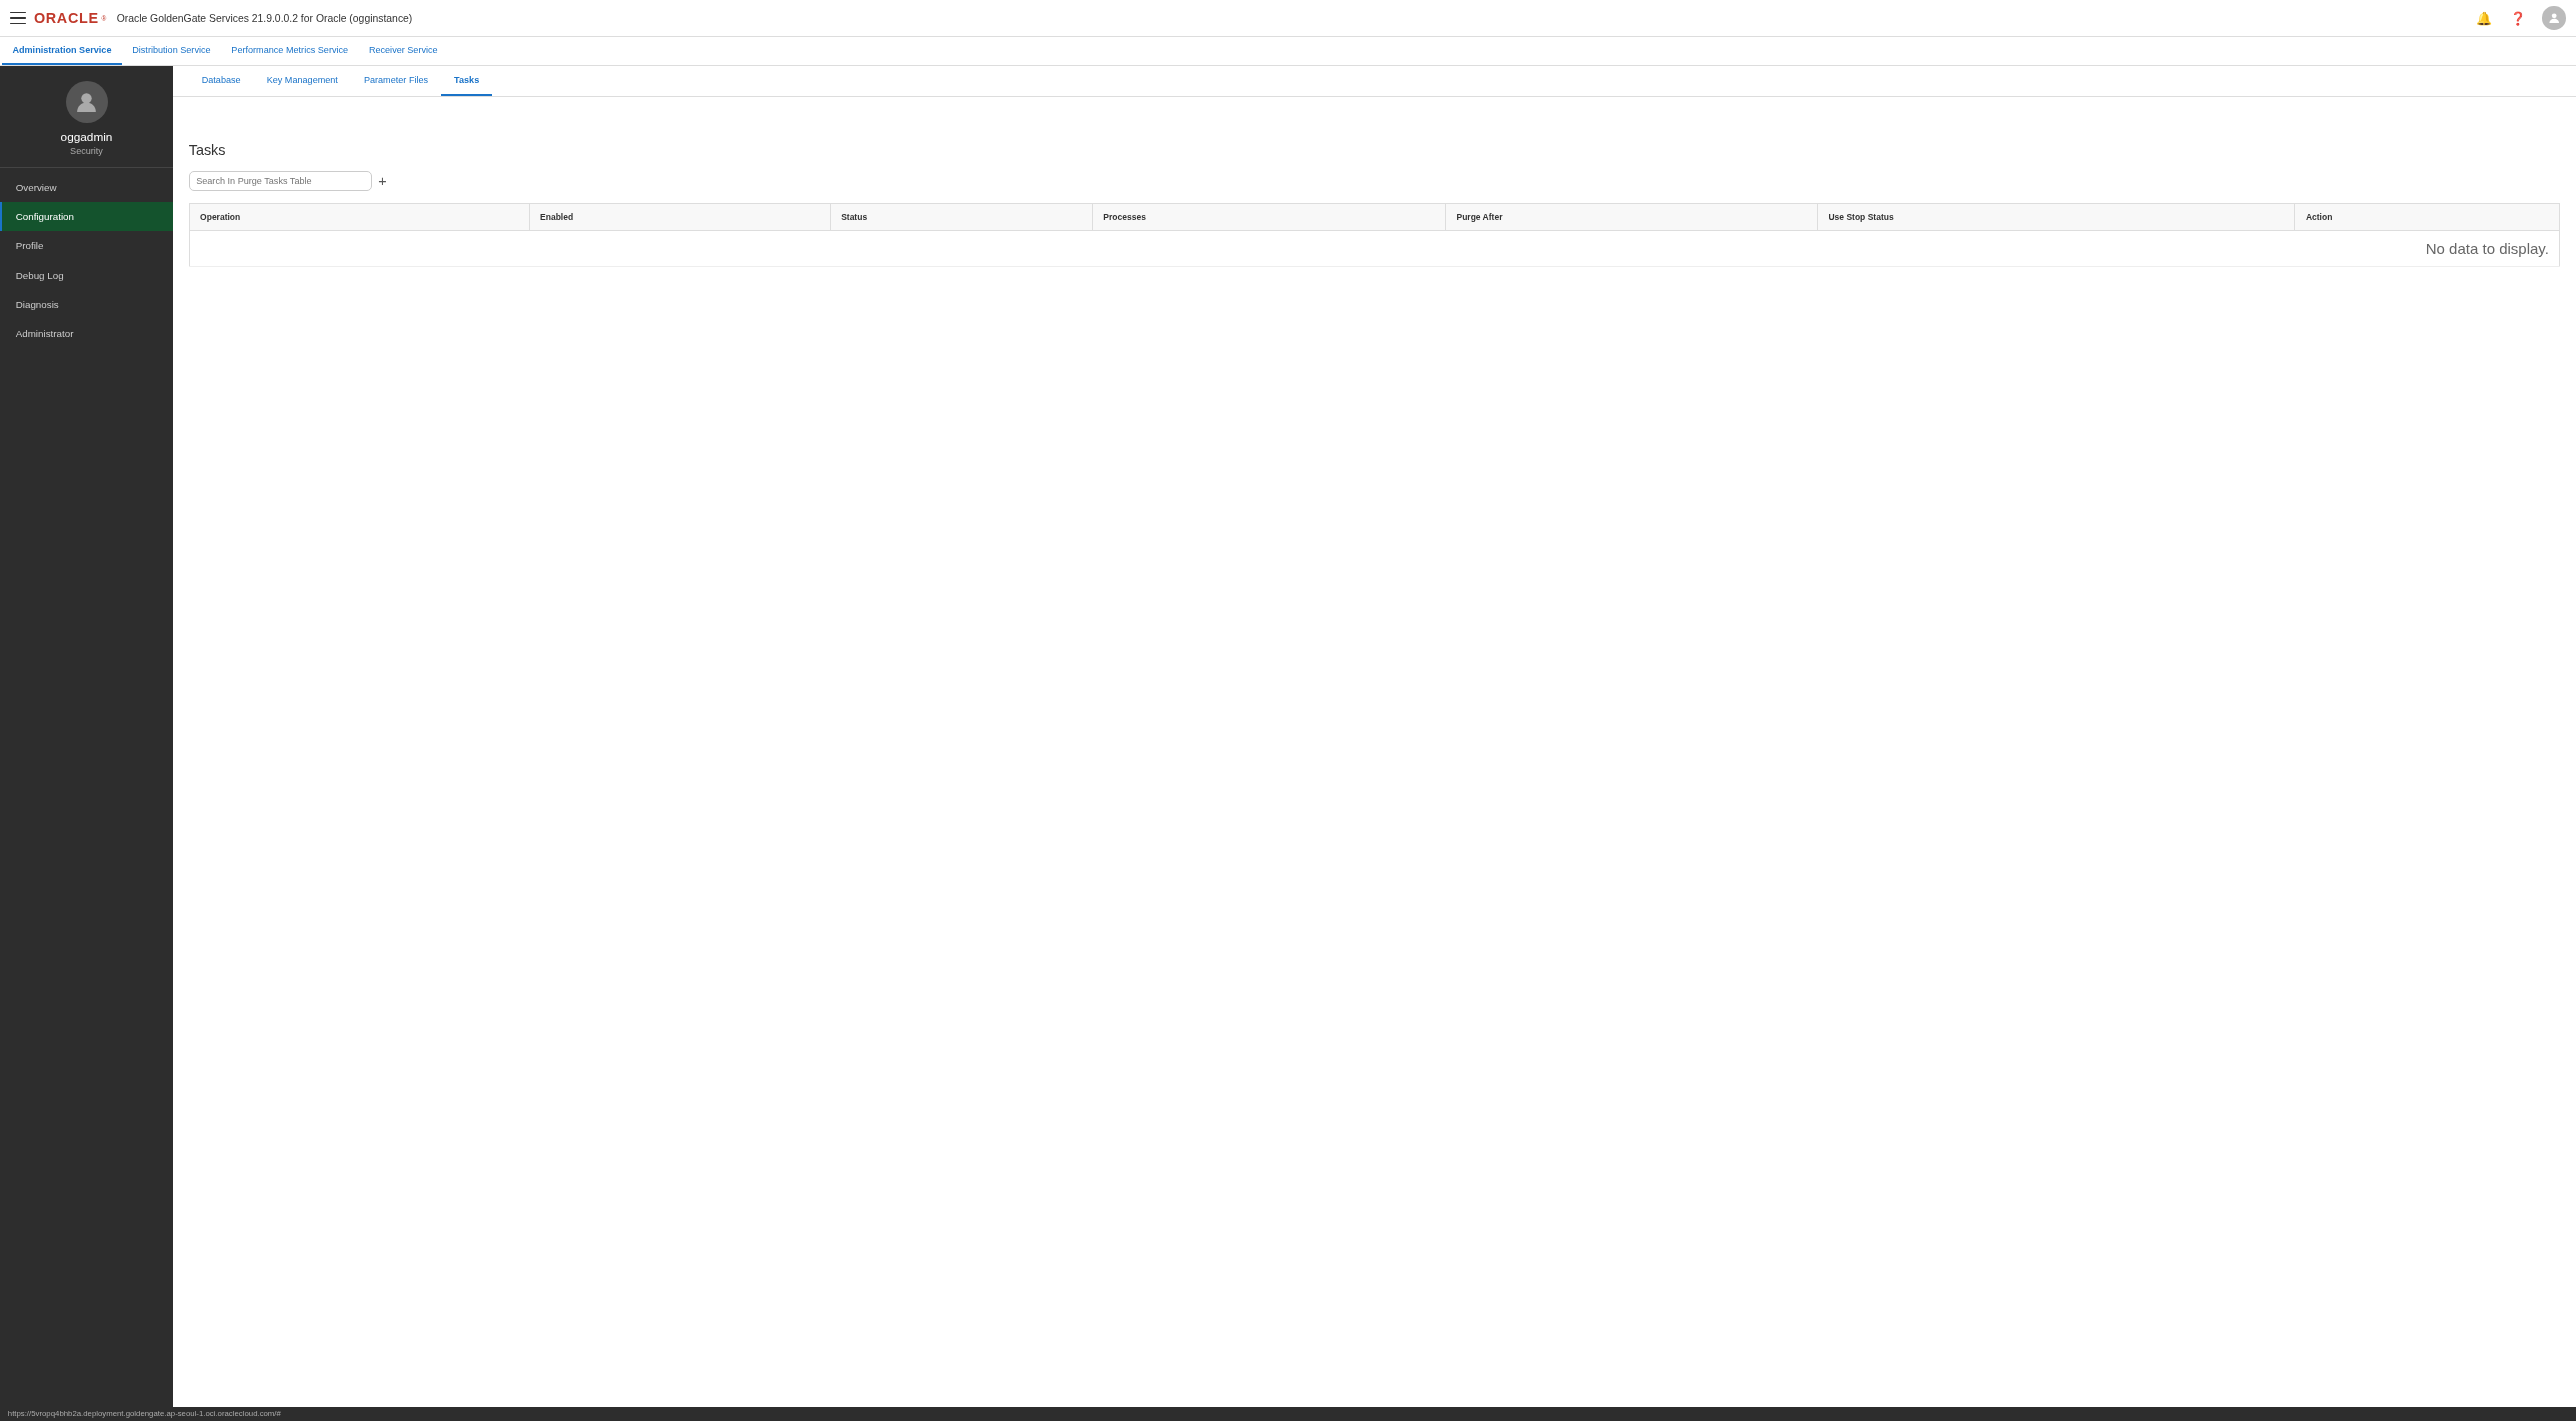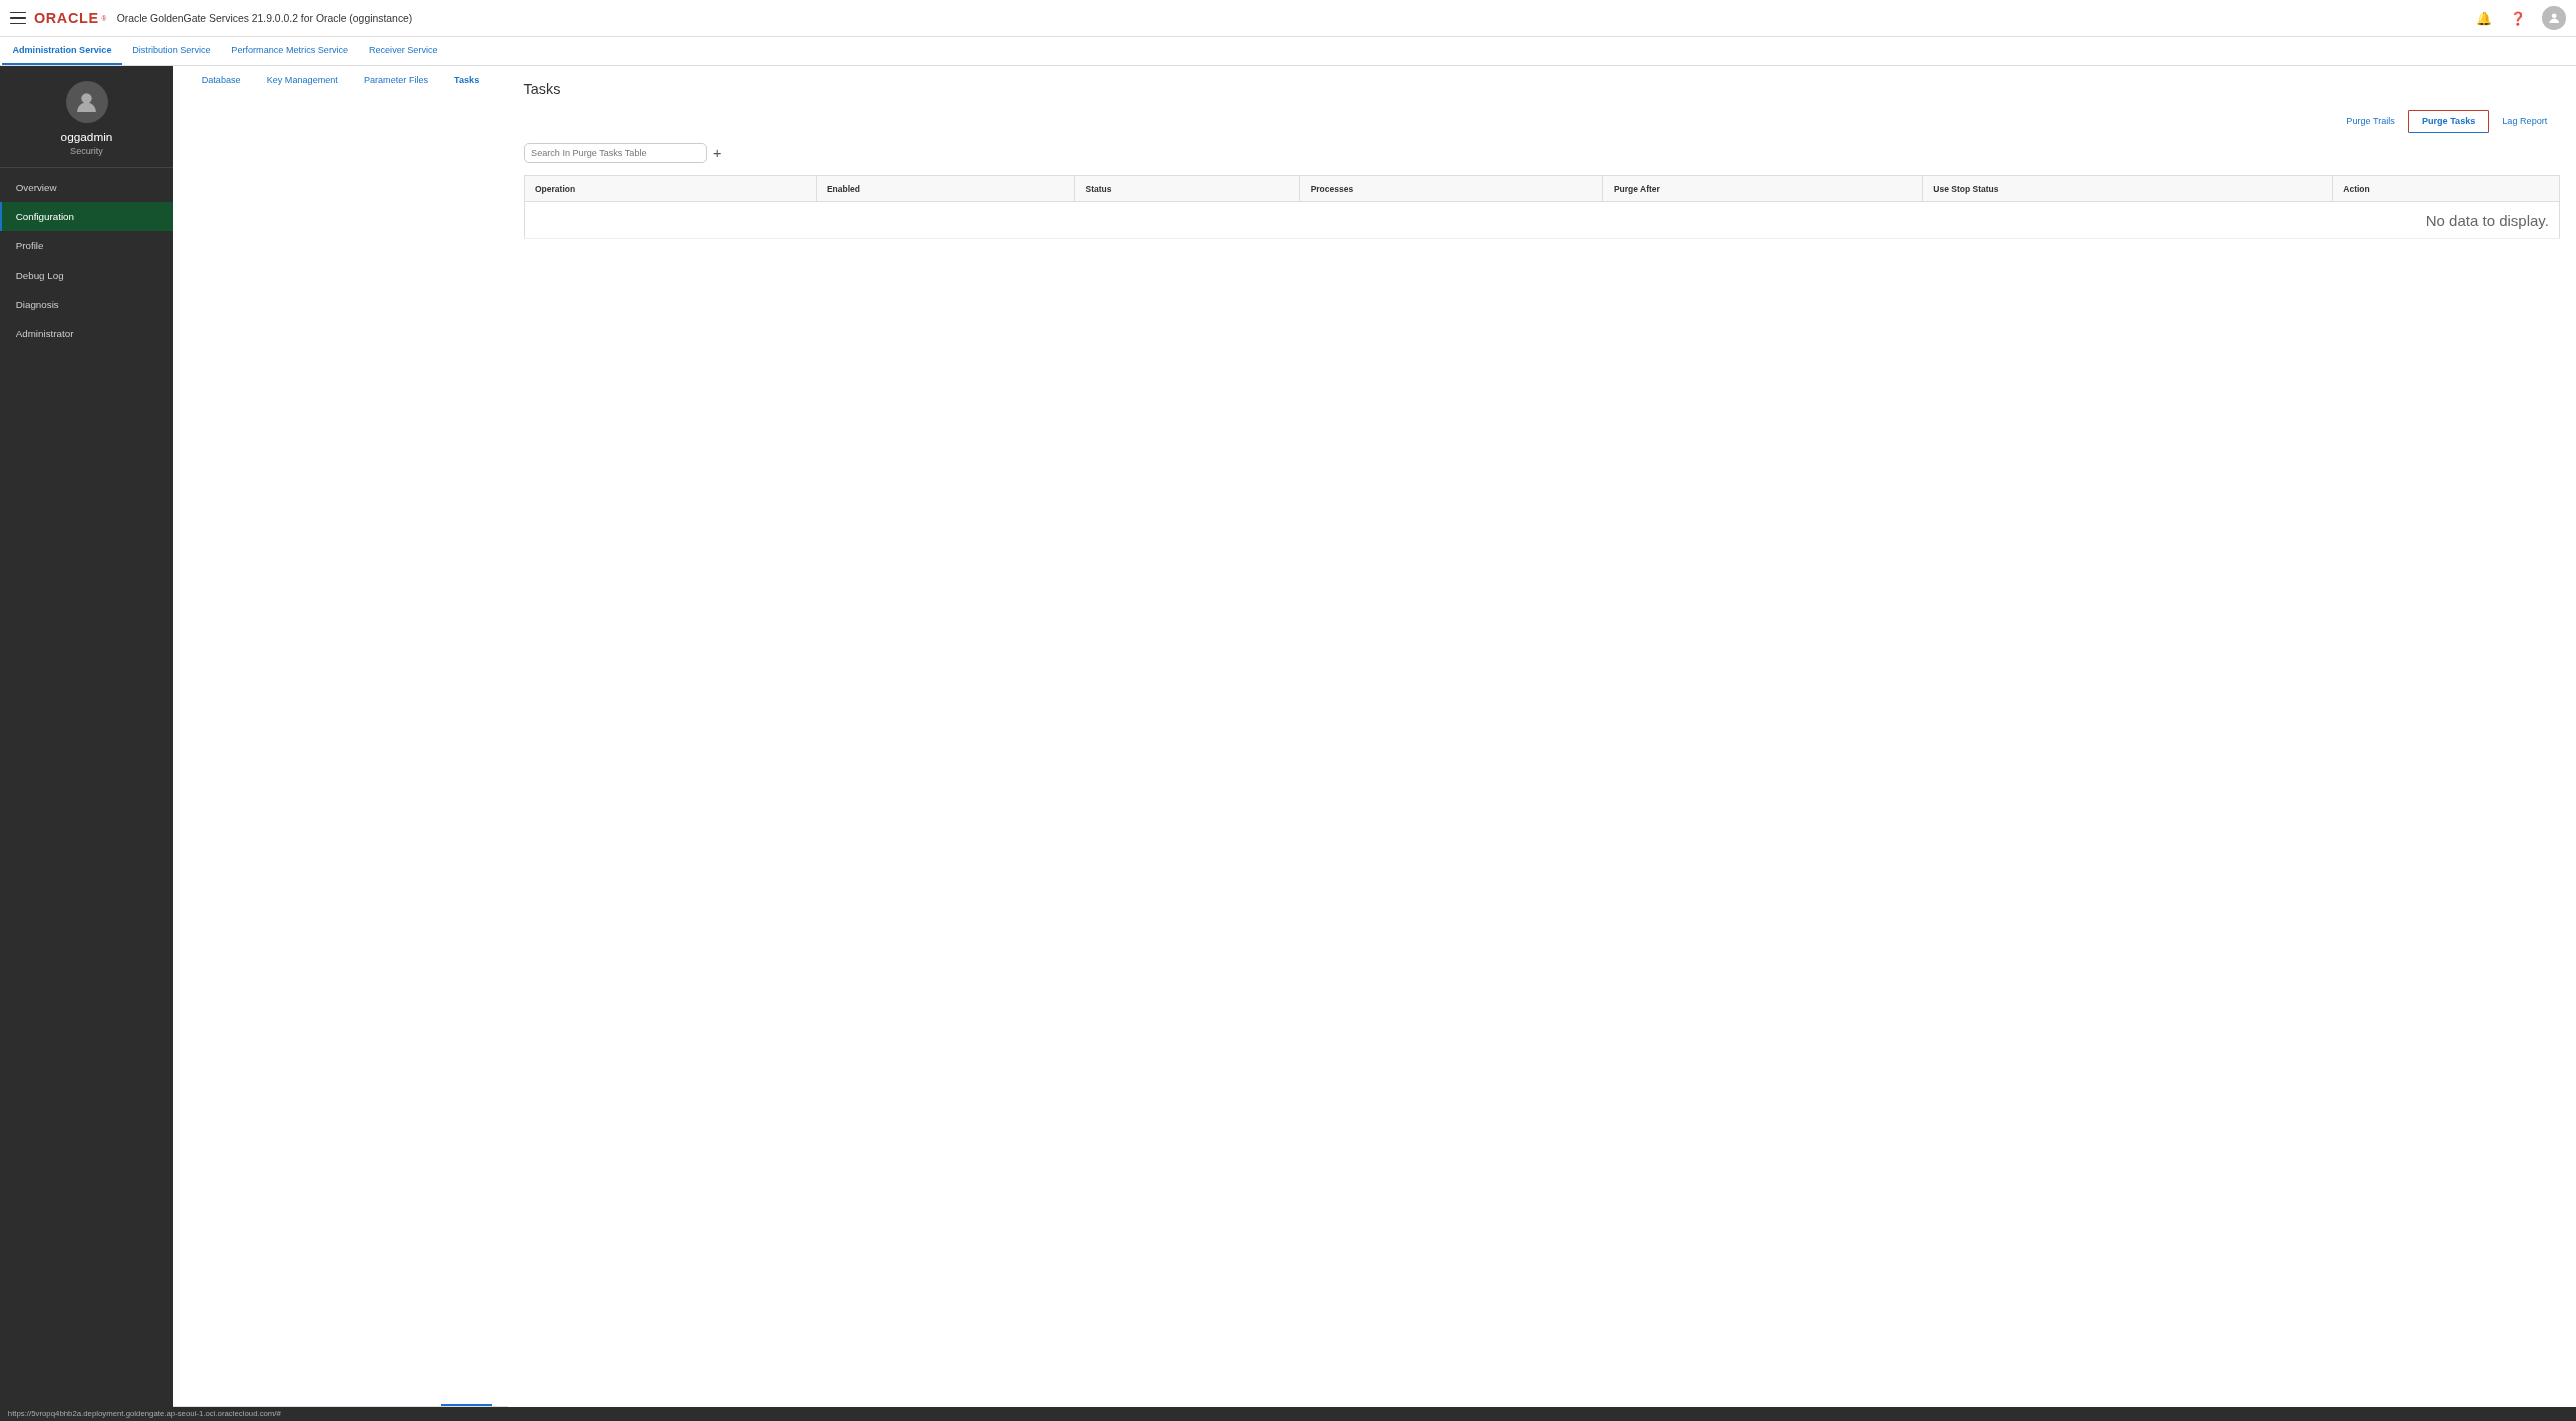--- a/index.html
+++ b/index.html
@@ -164,20 +164,22 @@
       background: #14532d;
       padding-left: 13.7px;
     }
 
     
     .content-area {
       flex: 1;
       background: #fff;
       overflow-y: auto;
       display: flex;
+      flex-direction: column;
+      gap: 30px;
     }
 
     
     .sub-nav {
       display: flex;
       border-bottom: 0.7px solid #ddd;
       padding: 0 15.7px;
       background: #fff;
       flex-shrink: 0;
     }
@@ -359,25 +361,20 @@
     <nav class="sub-nav">
       <a class="sub-nav-item">Database</a>
       <a class="sub-nav-item">Key Management</a>
       <a class="sub-nav-item">Parameter Files</a>
       <a class="sub-nav-item active">Tasks</a>
     </nav>
 
     <div class="page-content">
       <h1 class="page-title">Tasks</h1>
 
-      <div class="task-tabs">
-        <a class="task-tab">Purge Trails</a>
-        <a class="task-tab active">Purge Tasks</a>
-        <a class="task-tab">Lag Report</a>
-      </div>
 
       <div class="table-toolbar">
         <input class="search-input" type="text" placeholder="Search In Purge Tasks Table" style="">
         <button class="add-btn">+</button>
       </div>
 
       <table class="data-table">
         <thead>
           <tr>
             <th>Operation</th>

